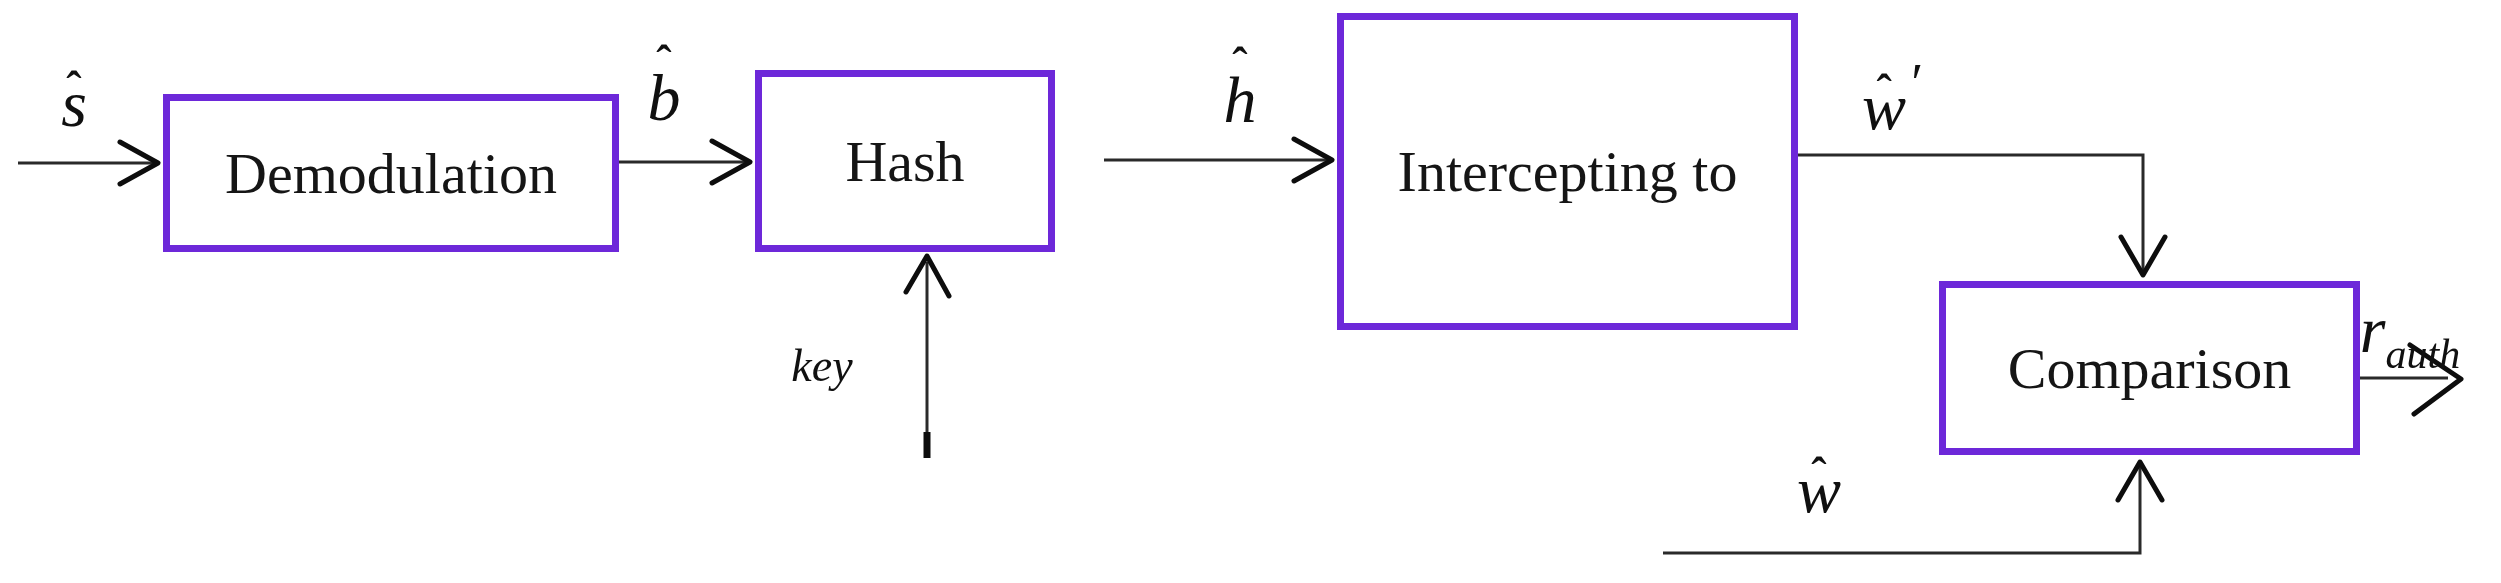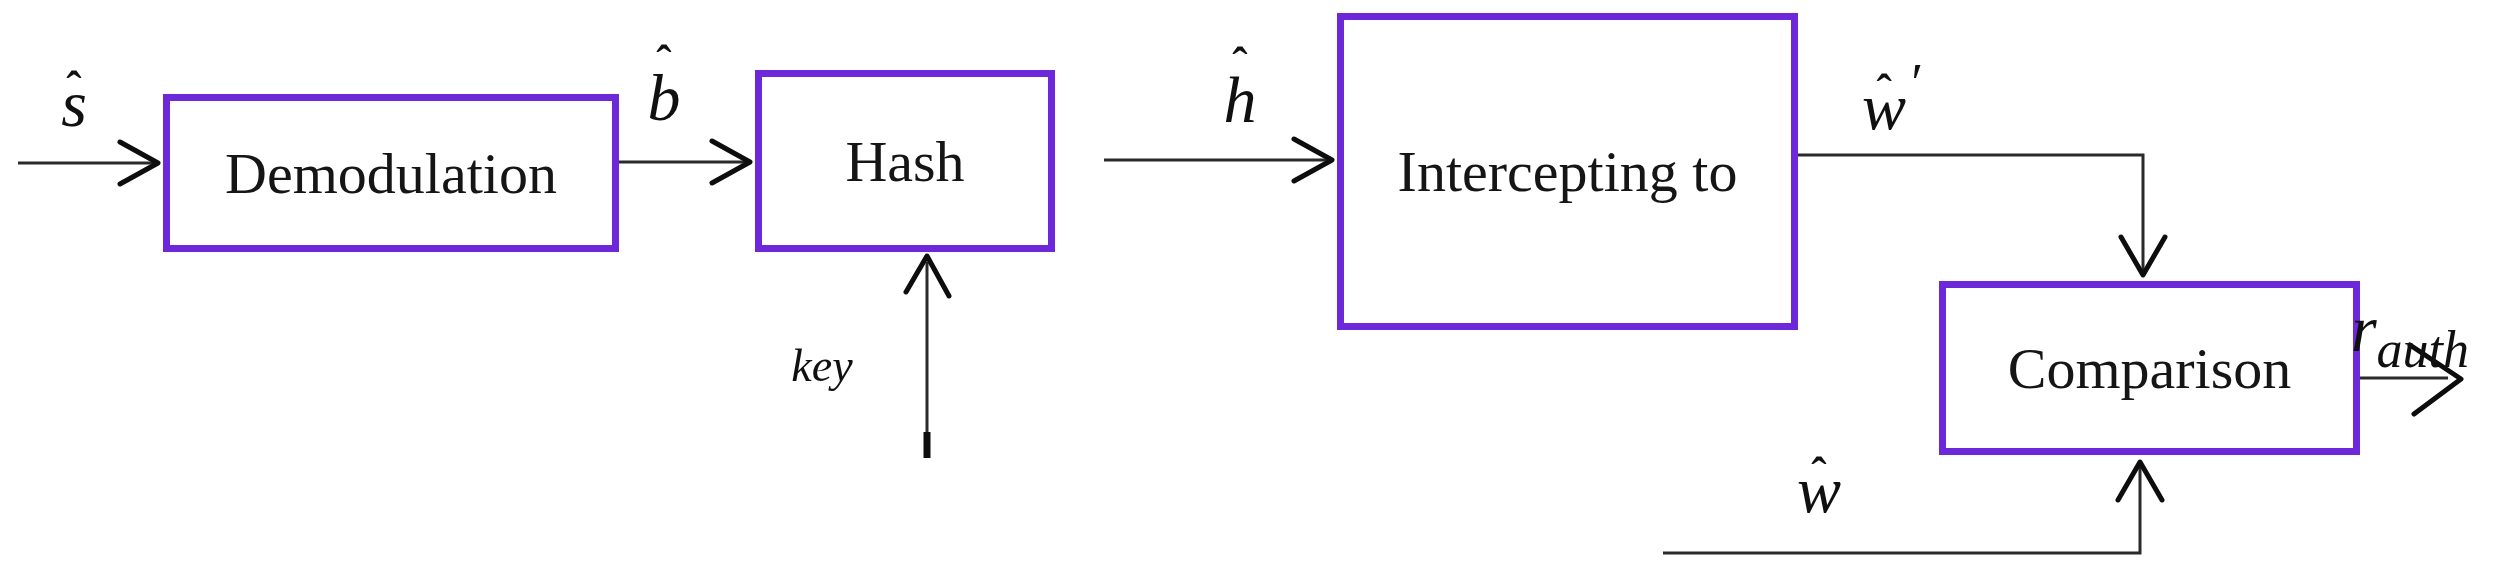--- a/index.html
+++ b/index.html
@@ -69,21 +69,21 @@
   }
   .short .hat { top: -6px; }
   .tall  .hat { top: -26px; }
   .prime {
     display: inline-block;
     font-size: 54px;
     transform: translateY(-28px);
     margin-left: 2px;
   }
   .rsub {
-    font-size: 52px;
+    font-size: 42px;
     vertical-align: -16px;
     margin-left: 0;
   }
   #sig-key { font-size: 46px; }
 </style>
 </head>
 <body>
 
 <div id="canvas">
 

